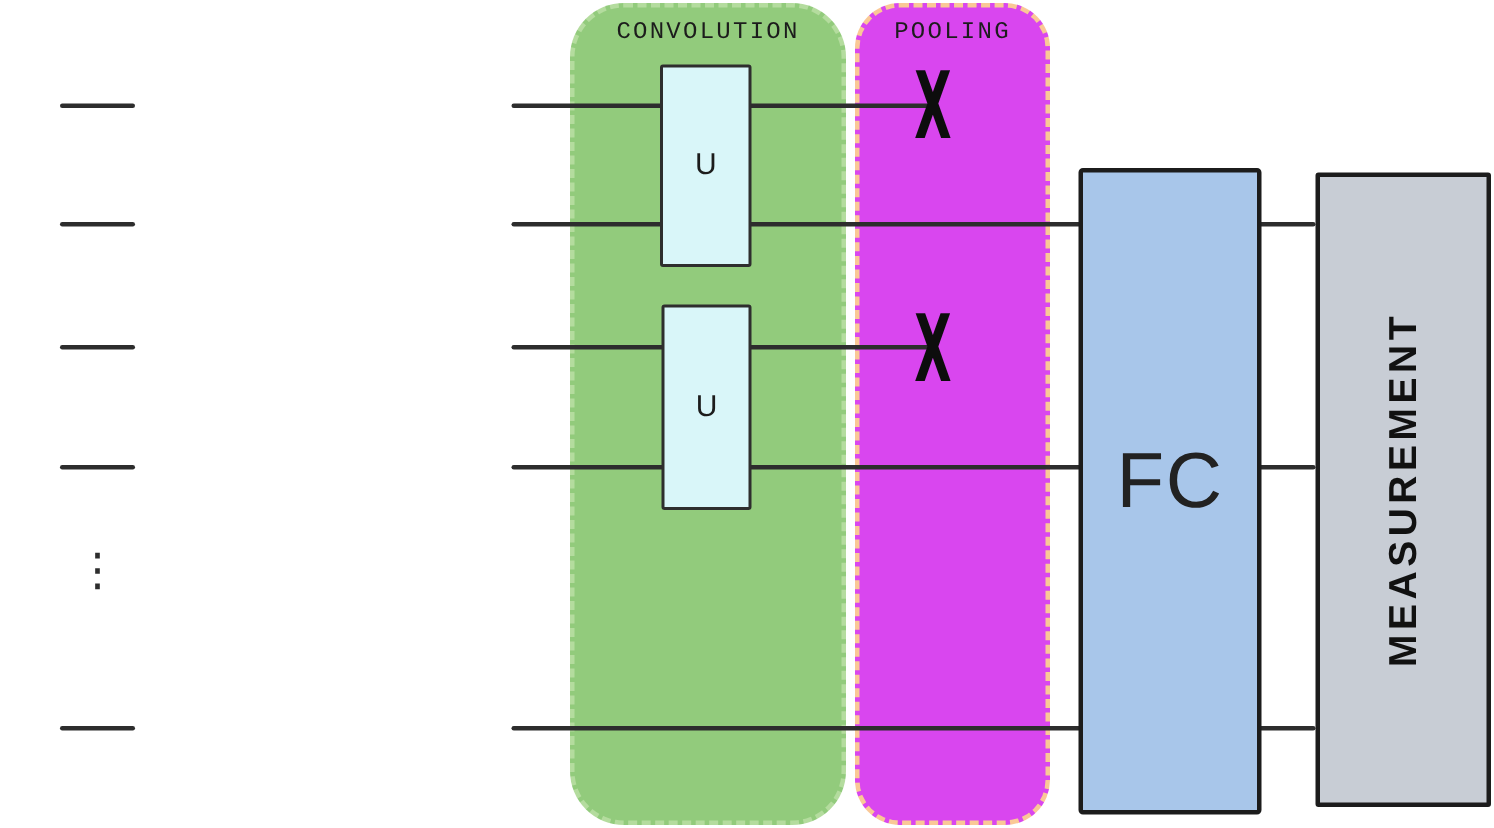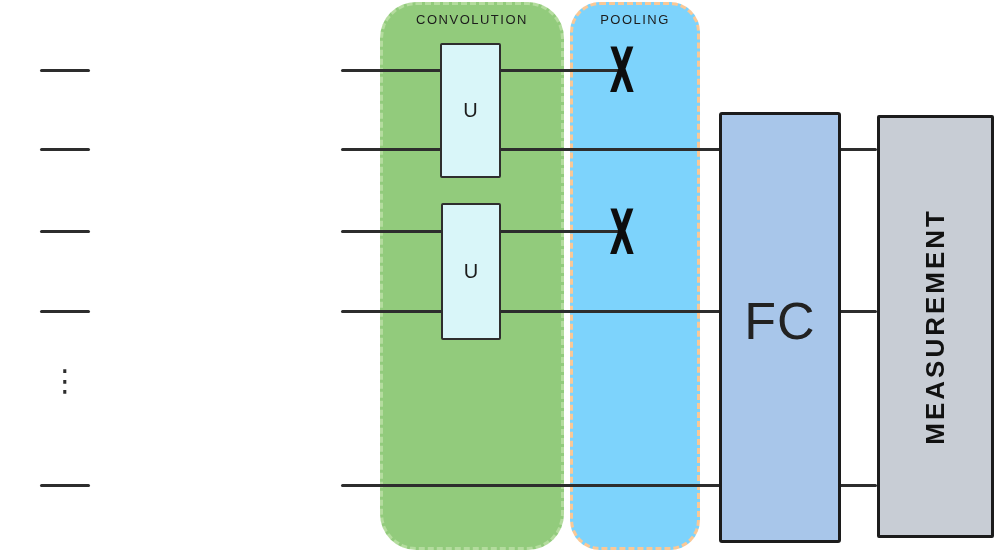--- a/index.html
+++ b/index.html
@@ -28,28 +28,28 @@
   }
 
   .region-convolution {
     left: 380px; top: 2px; width: 184px; height: 548px;
     background: #92cb7c;
     border: 3px dashed #b4dc9e;
     border-radius: 36px;
   }
   .region-pooling {
     left: 570px; top: 2px; width: 130px; height: 548px;
-    background: #7dd3fc;
+    background: #d946ef;
     border: 3px dashed #fac896;
     border-radius: 30px;
   }
   .region-title {
     position: absolute; top: 7px; left: 0; right: 0;
     text-align: center;
-    font-size: 13px; letter-spacing: 1.5px; color: #1c1c1c;
+    font-size: 16px; letter-spacing: 1.5px; color: #1c1c1c; font-family: Liberation Mono, monospace;
   }
 
   
   .wire {
     position: absolute; height: 3px; background: #2d2d2d;
     z-index: 2; border-radius: 2px;
   }
 
   
   .gate-u {

